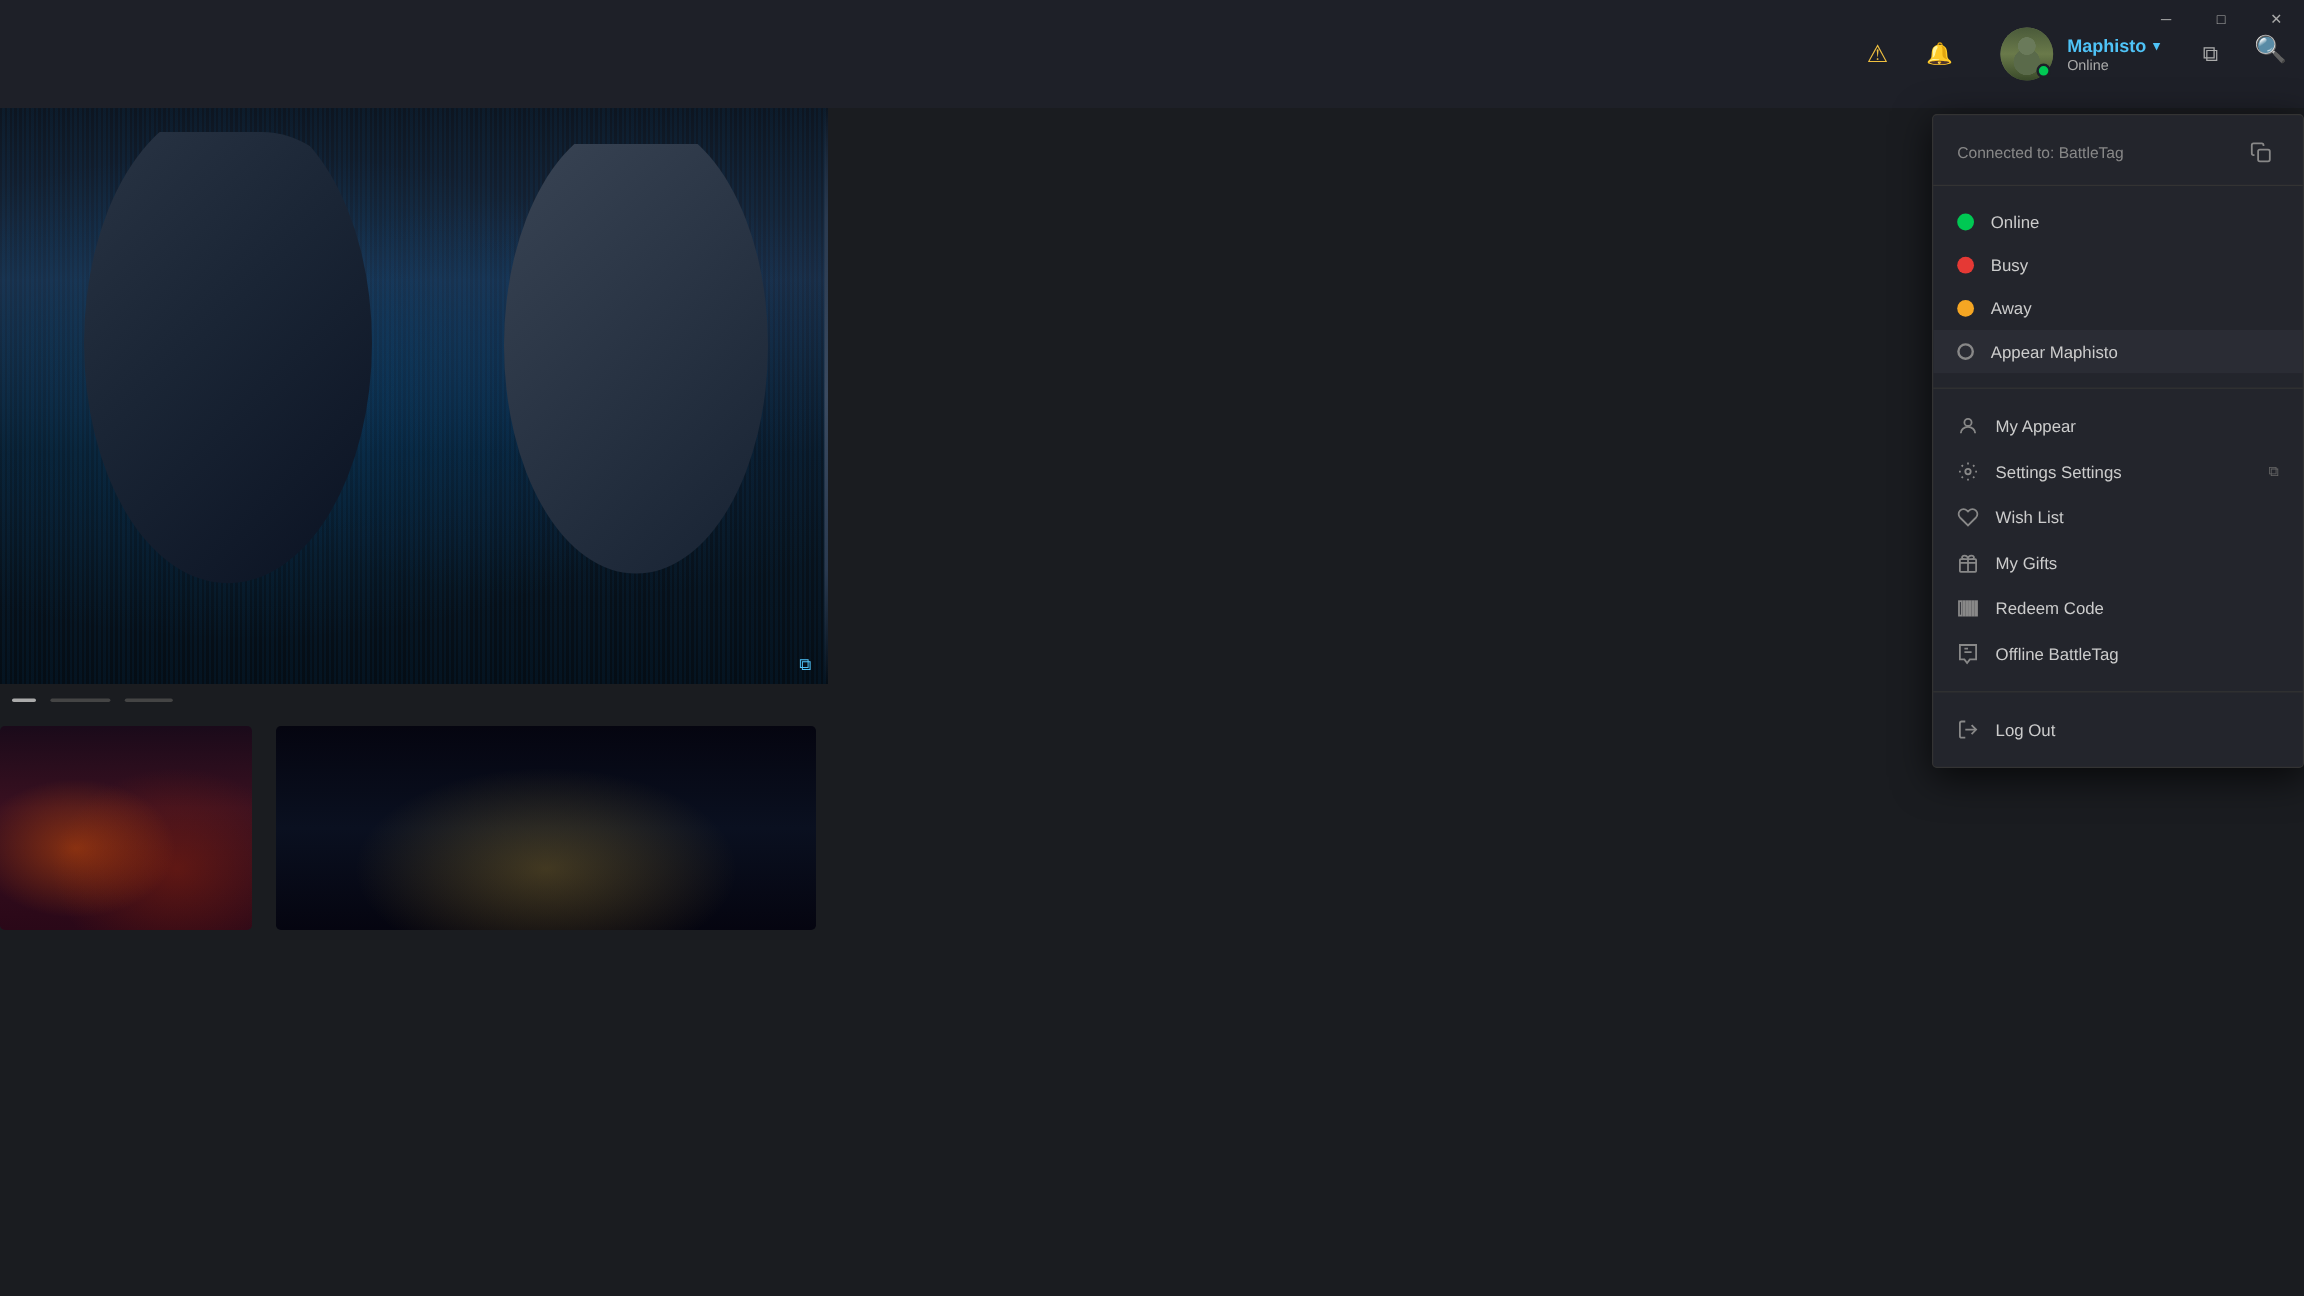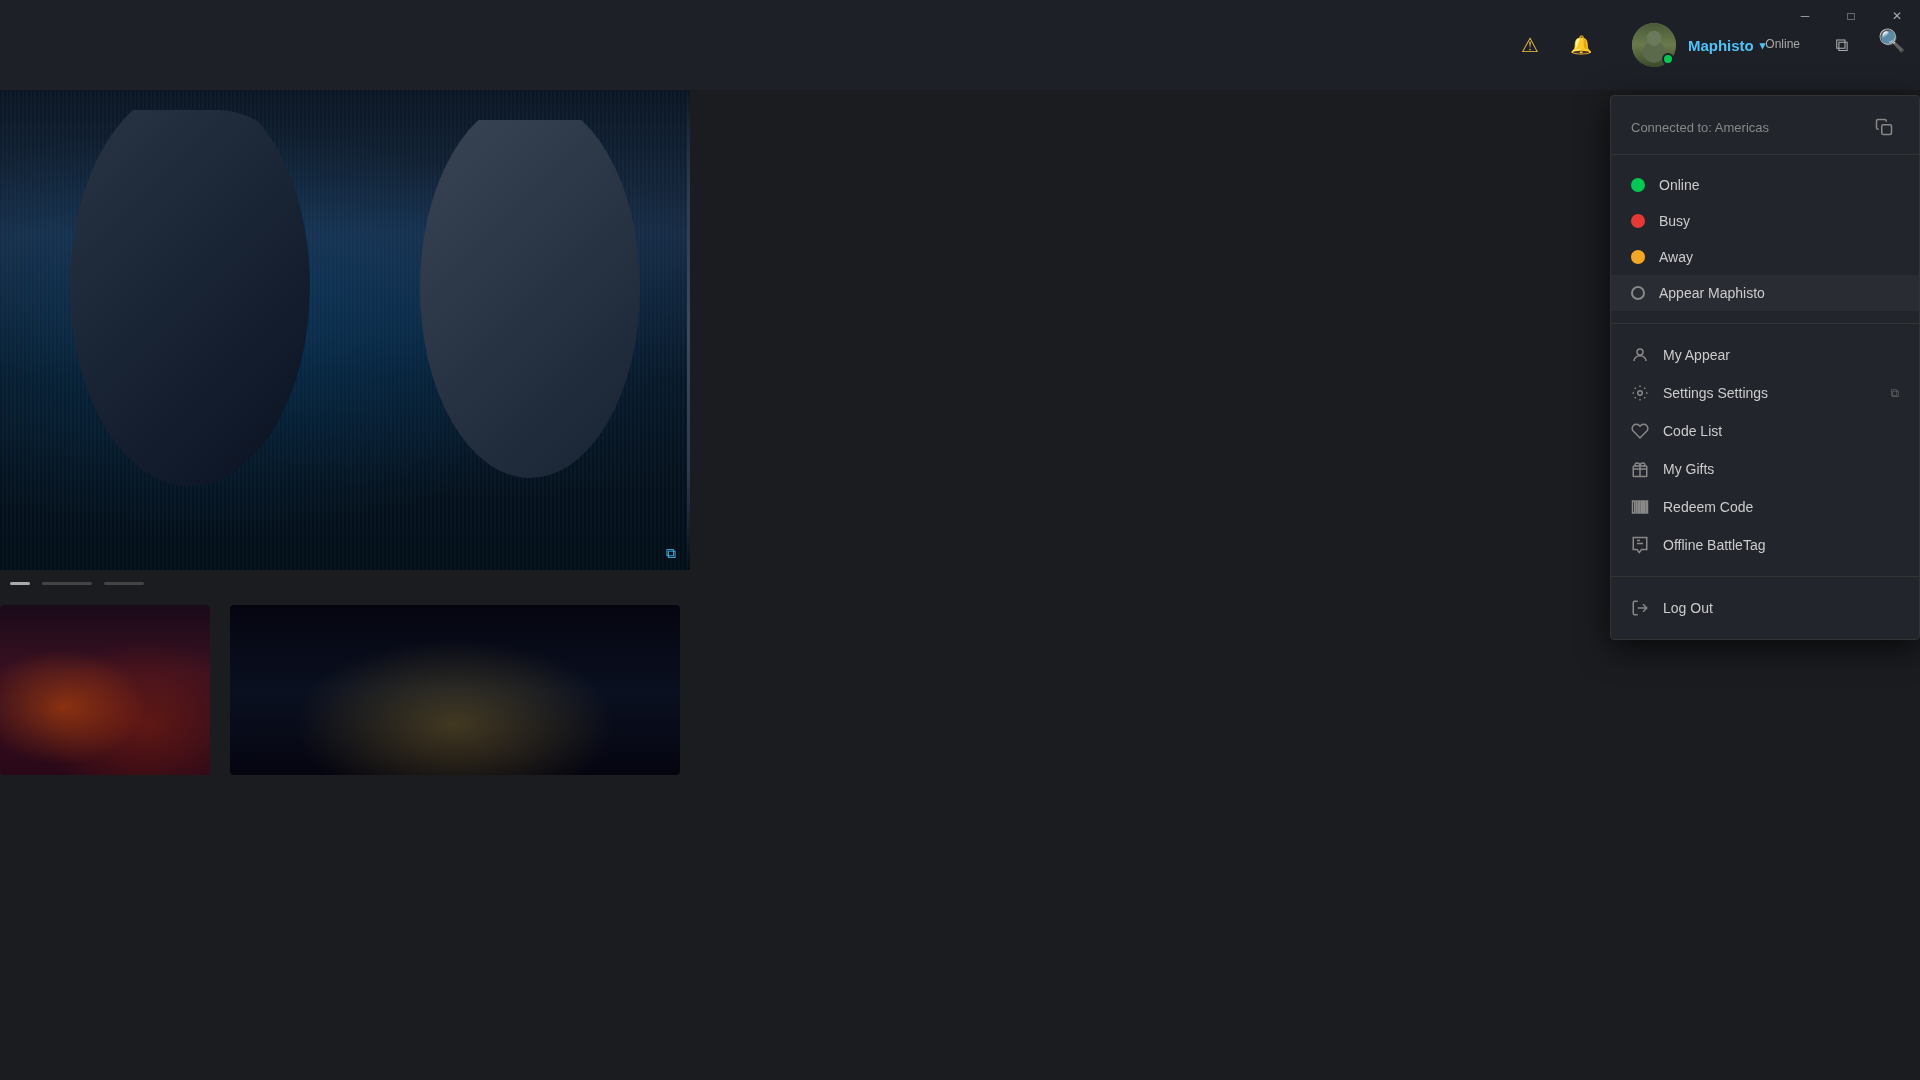--- a/index.html
+++ b/index.html
@@ -91,21 +91,21 @@
     }
     .online-dot {
       position: absolute;
       bottom: 2px; right: 2px;
       width: 12px; height: 12px;
       border-radius: 50%;
       background: #00c853;
       border: 2px solid #1e2028;
     }
 
-    .user-info { display: flex; flex-direction: row; }
+    .user-info { display: flex; flex-direction: column; }
     .username {
       color: #4fc3f7;
       font-size: 15px;
       font-weight: 600;
       display: flex; align-items: center; gap: 6px;
     }
     .chevron-down { font-size: 11px; color: #4fc3f7; }
     .user-status { color: #aaa; font-size: 12px; }
 
     .external-link-btn {
@@ -411,21 +411,21 @@
     <div class="thumb thumb-2">
       <div class="thumb-2-inner"></div>
     </div>
   </div>
 
 </div>
 
 <div class="dropdown-menu">
 
   <div class="dropdown-header">
-    <span class="connected-text">Connected to: Americas</span>
+    <span class="connected-text">Connected to: BattleTag</span>
     <div class="copy-btn">
       <svg class="svg-icon" viewBox="0 0 24 24" fill="none" stroke="currentColor" stroke-width="2">
         <rect x="9" y="9" width="13" height="13" rx="2"></rect>
         <path d="M5 15H4a2 2 0 0 1-2-2V4a2 2 0 0 1 2-2h9a2 2 0 0 1 2 2v1"></path>
       </svg>
     </div>
   </div>
 
   <div class="menu-section">
     <div class="menu-item">
@@ -469,21 +469,21 @@
       <span>Settings Settings</span>
       <span class="menu-item-ext">⧉</span>
     </div>
 
     <div class="menu-item">
       <div class="menu-icon">
         <svg class="svg-icon" viewBox="0 0 24 24" fill="none" stroke="currentColor" stroke-width="2">
           <path d="M20.84 4.61a5.5 5.5 0 0 0-7.78 0L12 5.67l-1.06-1.06a5.5 5.5 0 0 0-7.78 7.78l1.06 1.06L12 21.23l7.78-7.78 1.06-1.06a5.5 5.5 0 0 0 0-7.78z"></path>
         </svg>
       </div>
-      <span>Code List</span>
+      <span>Wish List</span>
     </div>
 
     <div class="menu-item">
       <div class="menu-icon">
         <svg class="svg-icon" viewBox="0 0 24 24" fill="none" stroke="currentColor" stroke-width="2">
           <rect x="3" y="8" width="18" height="14" rx="1"></rect>
           <path d="M12 8v14M3 12h18"></path>
           <path d="M12 8c0-2 1-4 4-4s4 4 0 4M12 8c0-2-1-4-4-4S4 8 8 8"></path>
         </svg>
       </div>

